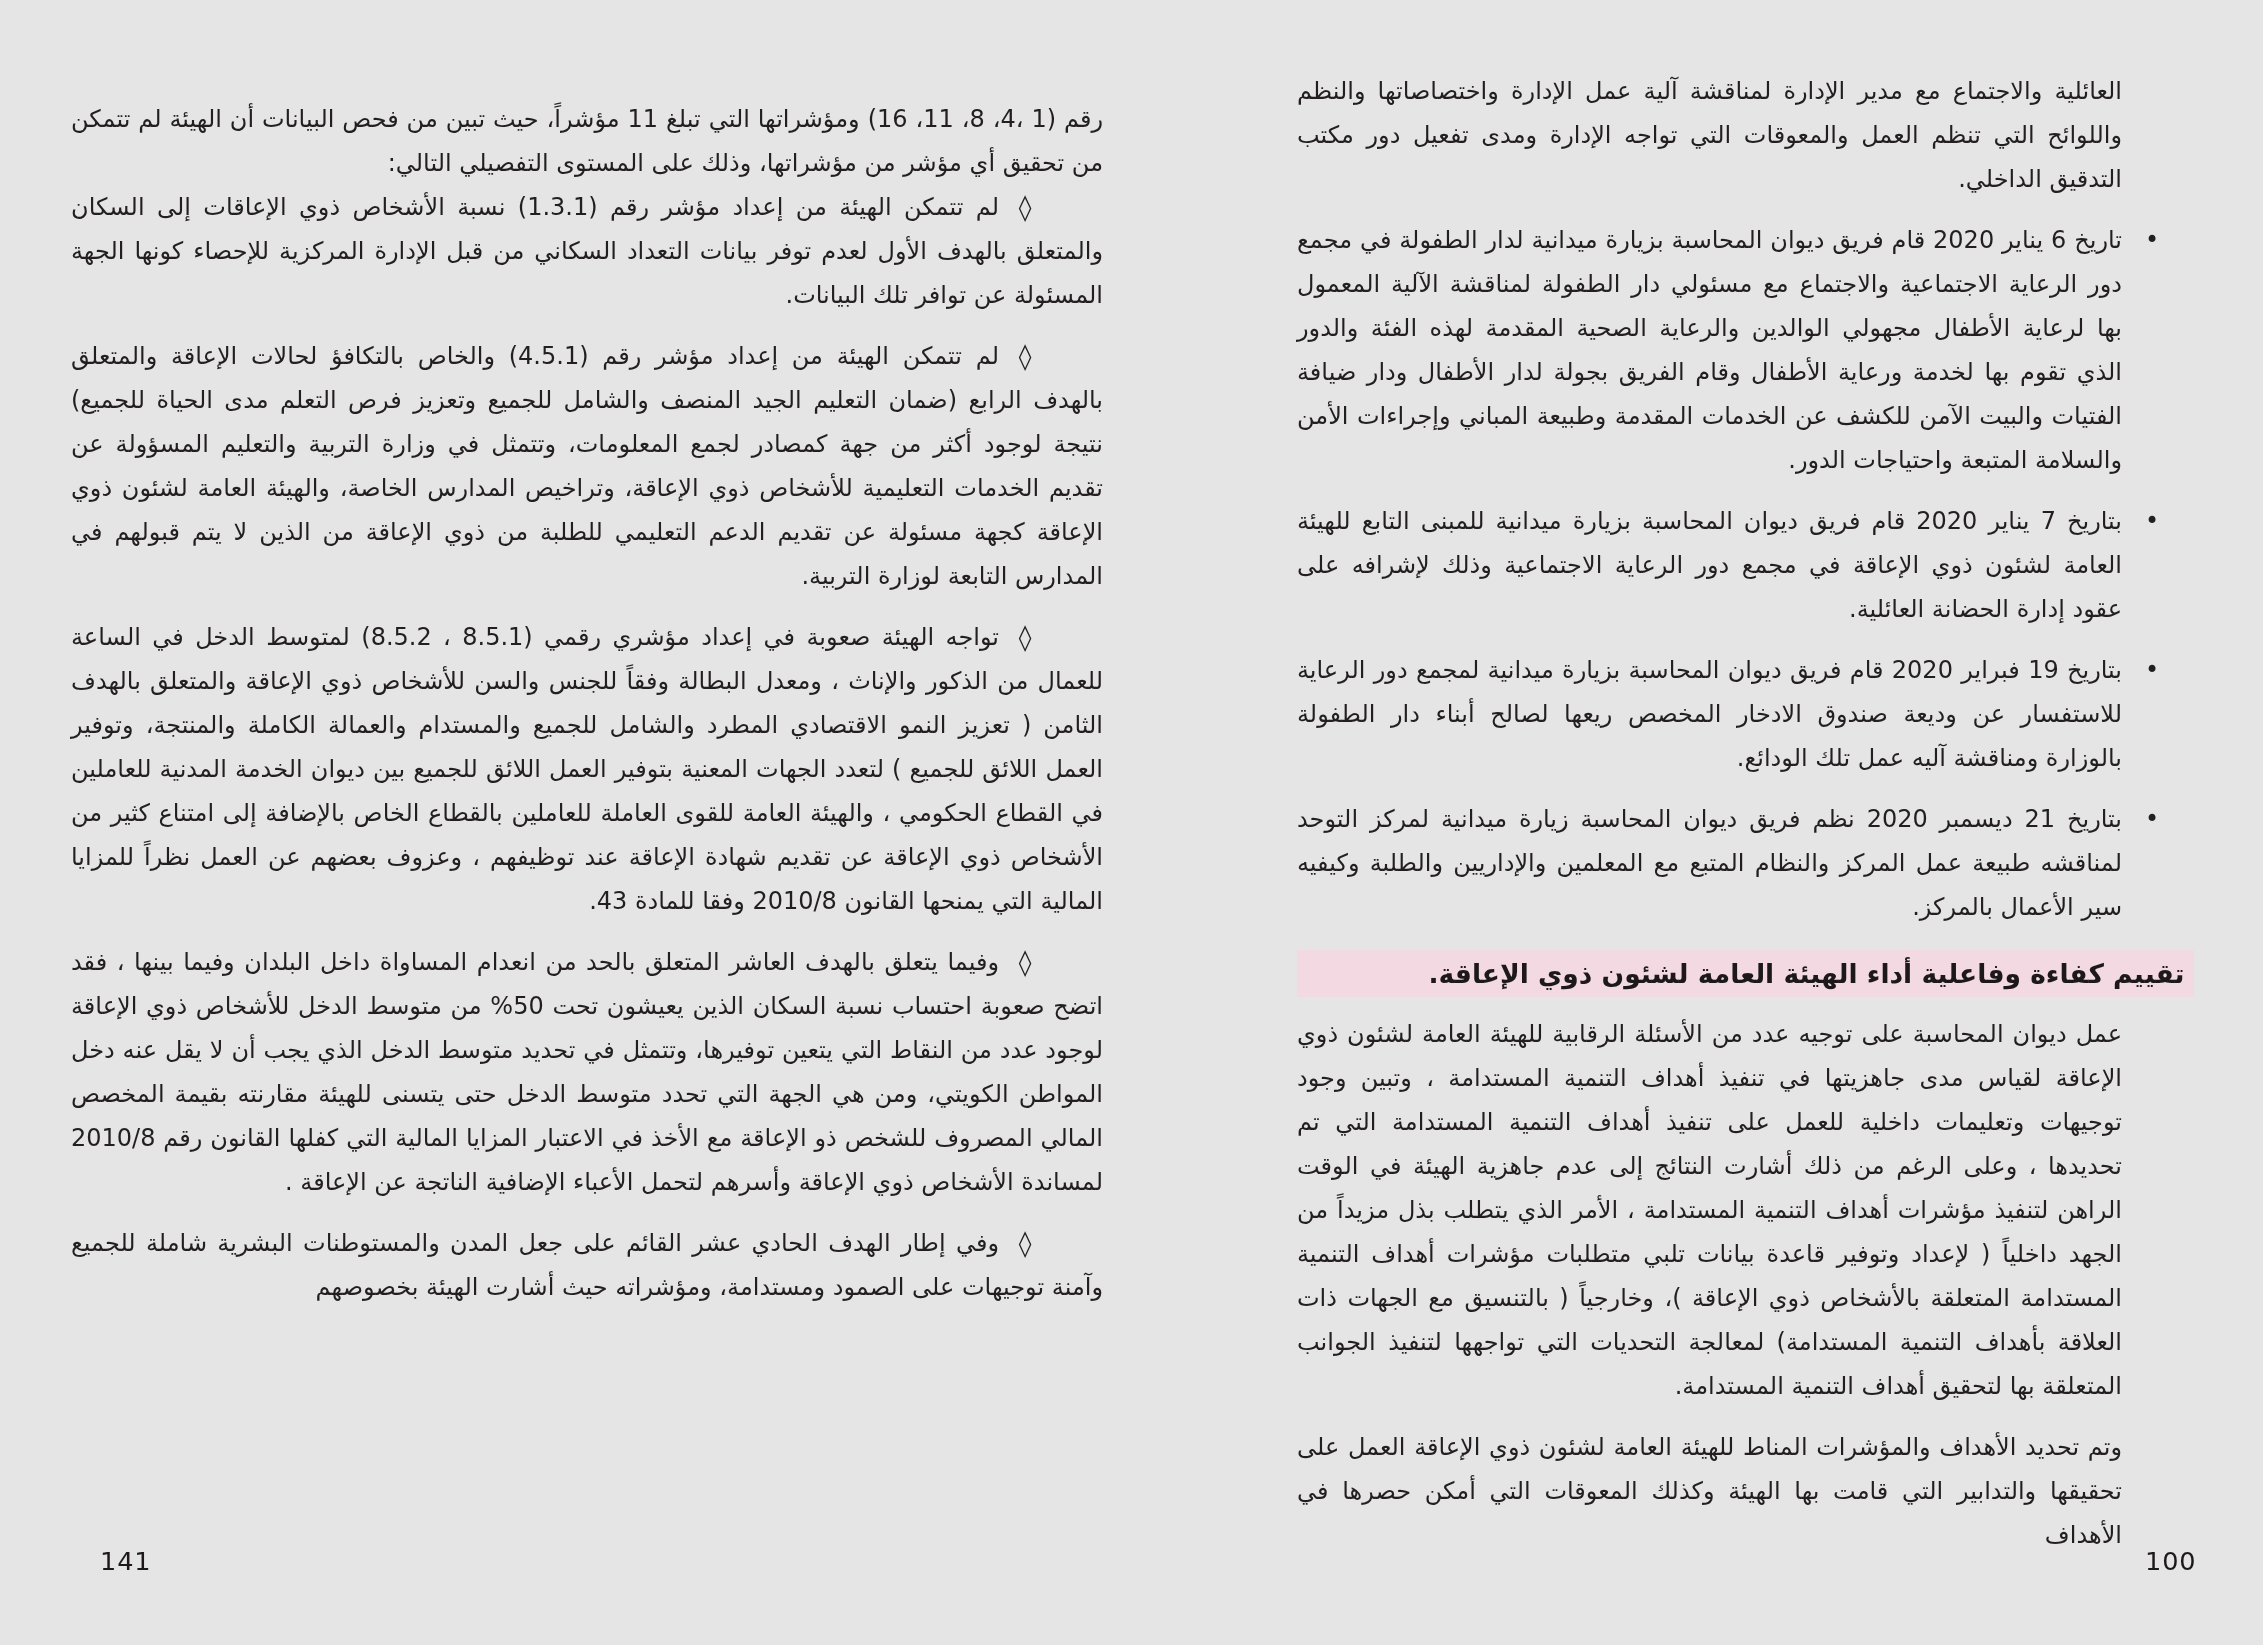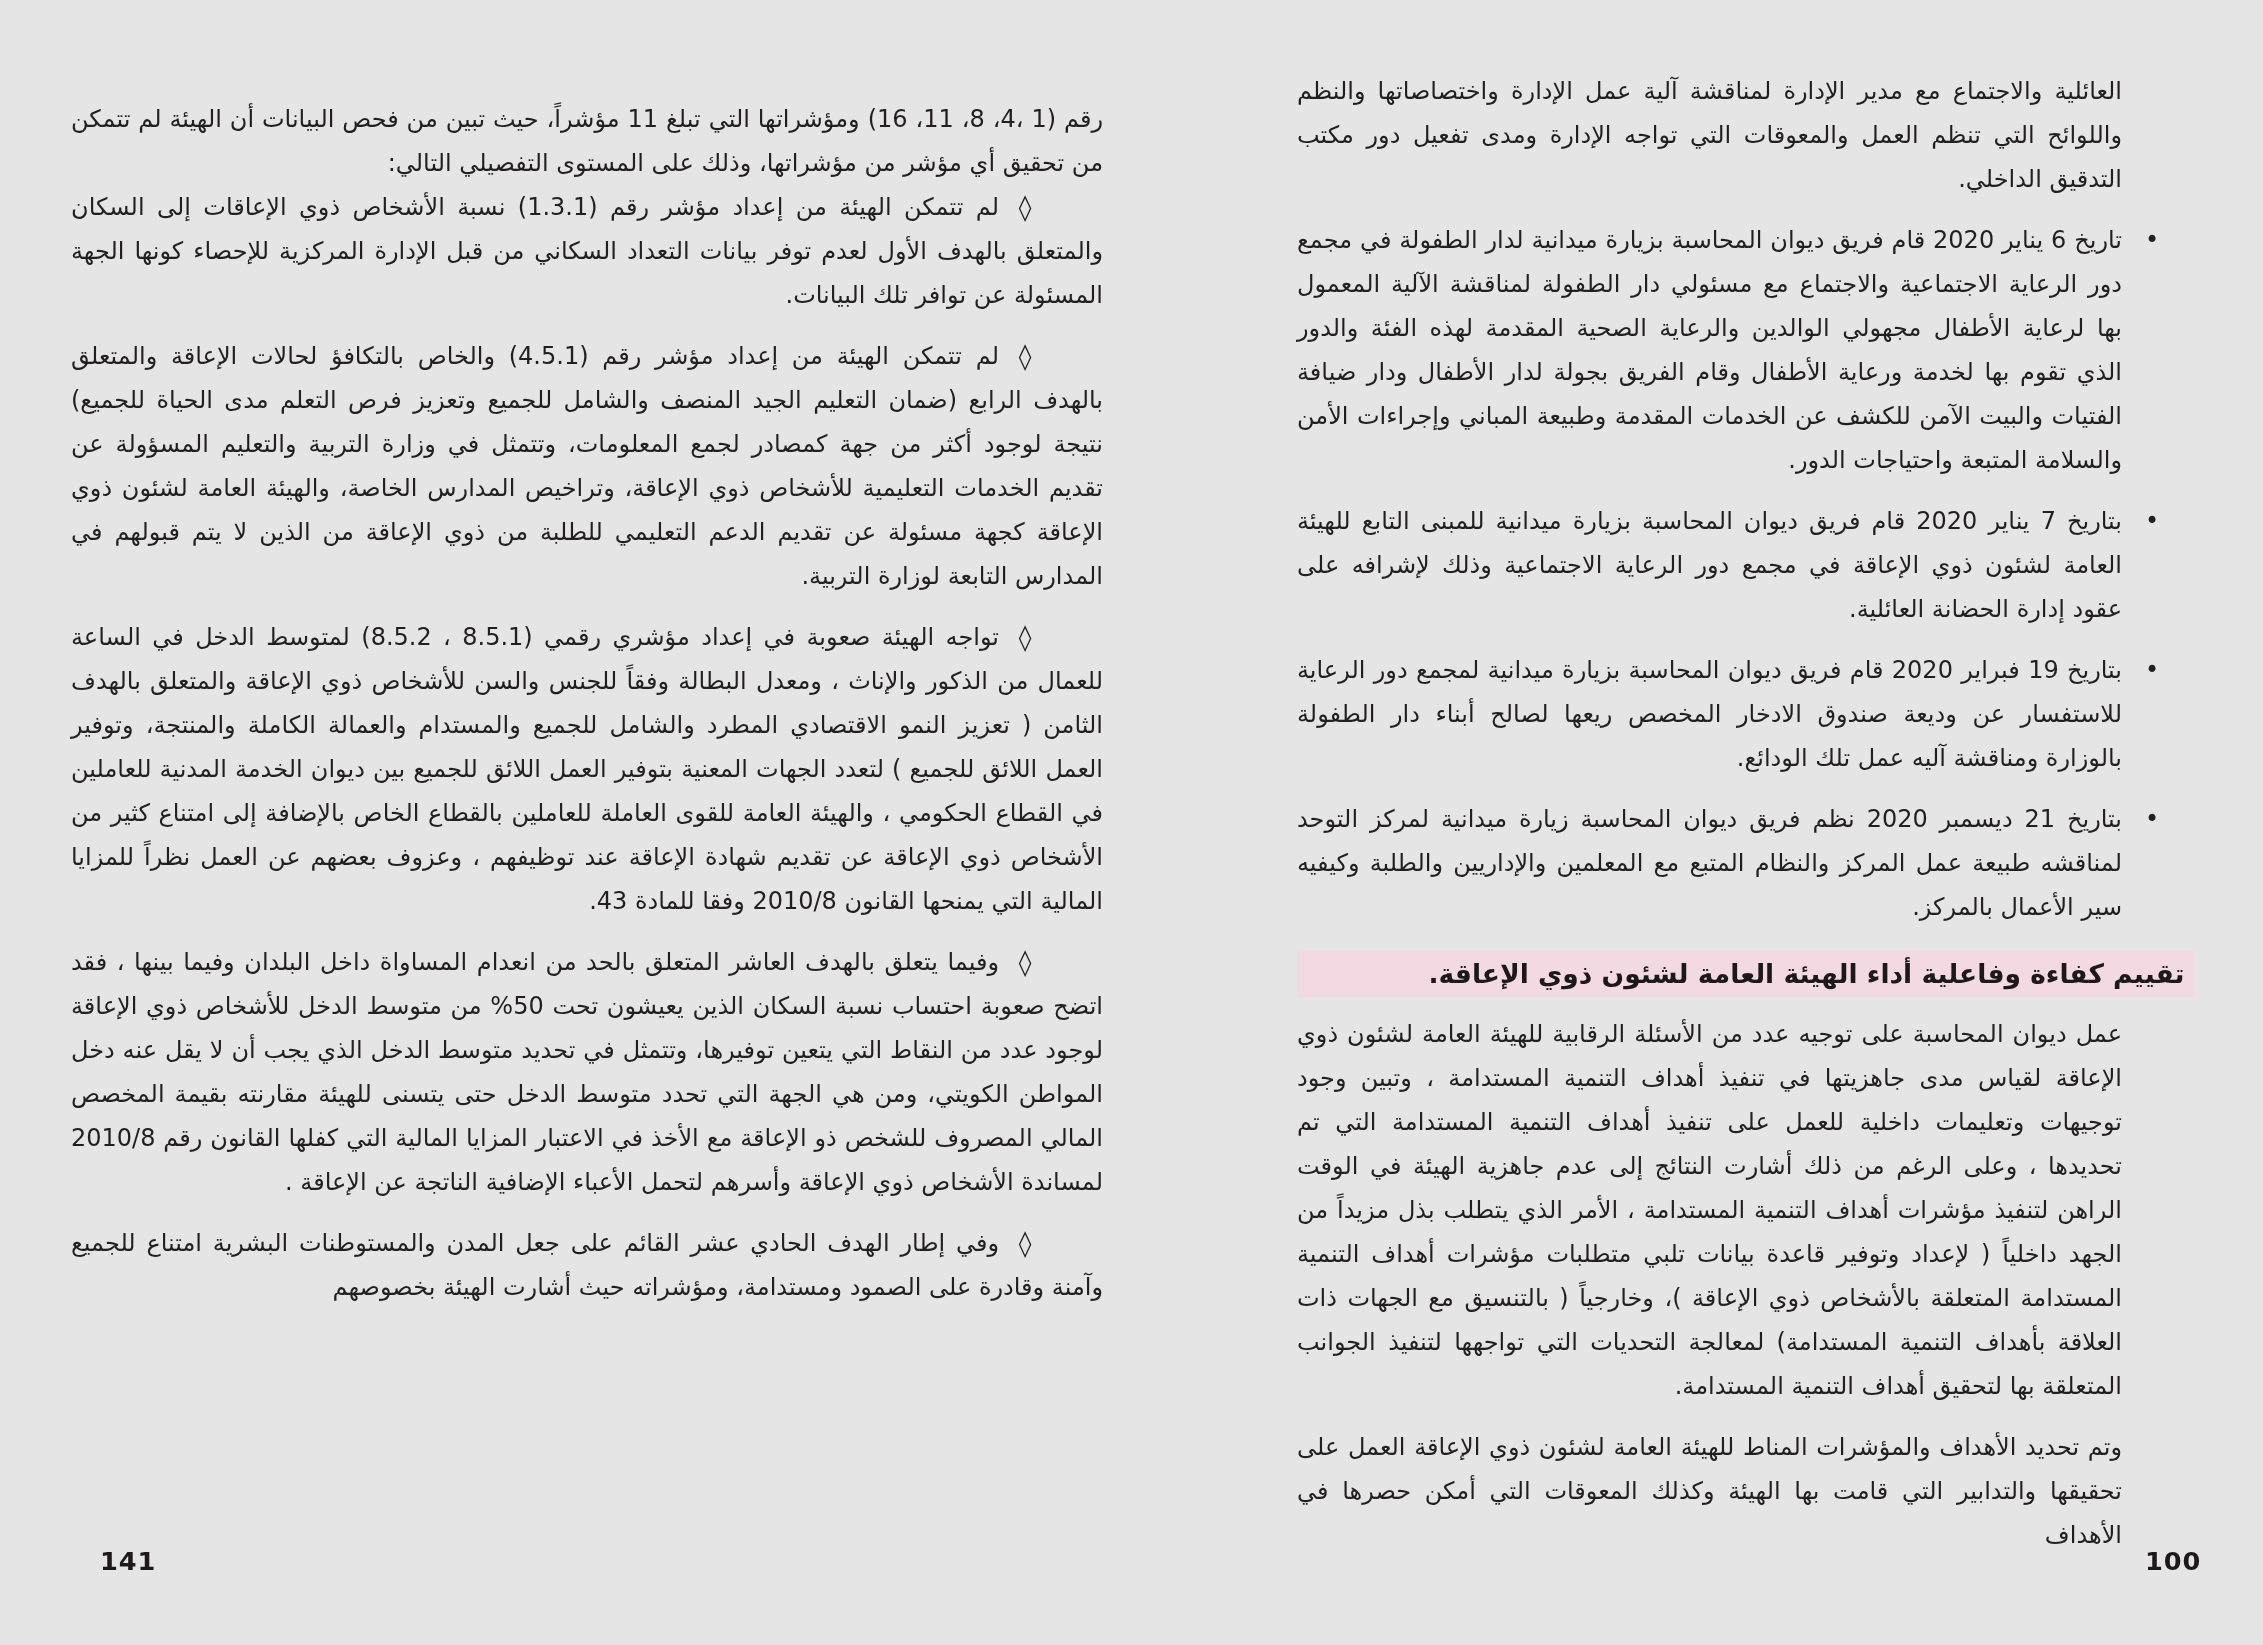--- a/index.html
+++ b/index.html
@@ -67,21 +67,21 @@
     display: flex;
     align-items: center;
     font-weight: bold;
     font-size: 26.5px;
     padding: 0 9.5px 0 19px;
     color: #1d191a;
   }
   .pagenum {
     position: absolute;
     top: 1546px;
-    font-weight: bold;
+    font-weight: normal;
     font-size: 25.6px;
     letter-spacing: 0.9px;
     direction: ltr;
     color: #1d191a;
   }
   .page-141 .pagenum { left: 100px; }
   .page-140 .pagenum { left: 1013px; }
   .para:last-of-type { margin-bottom: 0; }
 </style>
 </head>
@@ -103,21 +103,21 @@
     <div class="bullet-item">
       <span class="marker">◊</span>
       <span>تواجه الهيئة صعوبة في إعداد مؤشري رقمي (8.5.1 ، 8.5.2) لمتوسط الدخل في الساعة للعمال من الذكور والإناث ، ومعدل البطالة وفقاً للجنس والسن للأشخاص ذوي الإعاقة والمتعلق بالهدف الثامن ( تعزيز النمو الاقتصادي المطرد والشامل للجميع والمستدام والعمالة الكاملة والمنتجة، وتوفير العمل اللائق للجميع ) لتعدد الجهات المعنية بتوفير العمل اللائق للجميع بين ديوان الخدمة المدنية للعاملين في القطاع الحكومي ، والهيئة العامة للقوى العاملة للعاملين بالقطاع الخاص بالإضافة إلى امتناع كثير من الأشخاص ذوي الإعاقة عن تقديم شهادة الإعاقة عند توظيفهم ، وعزوف بعضهم عن العمل نظراً للمزايا المالية التي يمنحها القانون 2010/8 وفقا للمادة 43.</span>
     </div>
     <div class="bullet-item">
       <span class="marker">◊</span>
       <span>وفيما يتعلق بالهدف العاشر المتعلق بالحد من انعدام المساواة داخل البلدان وفيما بينها ، فقد اتضح صعوبة احتساب نسبة السكان الذين يعيشون تحت 50% من متوسط الدخل للأشخاص ذوي الإعاقة لوجود عدد من النقاط التي يتعين توفيرها، وتتمثل في تحديد متوسط الدخل الذي يجب أن لا يقل عنه دخل المواطن الكويتي، ومن هي الجهة التي تحدد متوسط الدخل حتى يتسنى للهيئة مقارنته بقيمة المخصص المالي المصروف للشخص ذو الإعاقة مع الأخذ في الاعتبار المزايا المالية التي كفلها القانون رقم 2010/8 لمساندة الأشخاص ذوي الإعاقة وأسرهم لتحمل الأعباء الإضافية الناتجة عن الإعاقة .</span>
     </div>
     <div class="bullet-item">
       <span class="marker">◊</span>
-      <span>وفي إطار الهدف الحادي عشر القائم على جعل المدن والمستوطنات البشرية امتناع للجميع وآمنة وقادرة على الصمود ومستدامة، ومؤشراته حيث أشارت الهيئة بخصوصهم</span>
+      <span>وفي إطار الهدف الحادي عشر القائم على جعل المدن والمستوطنات البشرية شاملة للجميع وآمنة توجيهات على الصمود ومستدامة، ومؤشراته حيث أشارت الهيئة بخصوصهم</span>
     </div>
 
     <div class="pagenum">141</div>
   </section>
 
   <section class="page page-140">
     <p class="para">العائلية والاجتماع مع مدير الإدارة لمناقشة آلية عمل الإدارة واختصاصاتها والنظم واللوائح التي تنظم العمل والمعوقات التي تواجه الإدارة ومدى تفعيل دور مكتب التدقيق الداخلي.</p>
 
     <div class="bullet-item">
       <span class="marker">•</span>

